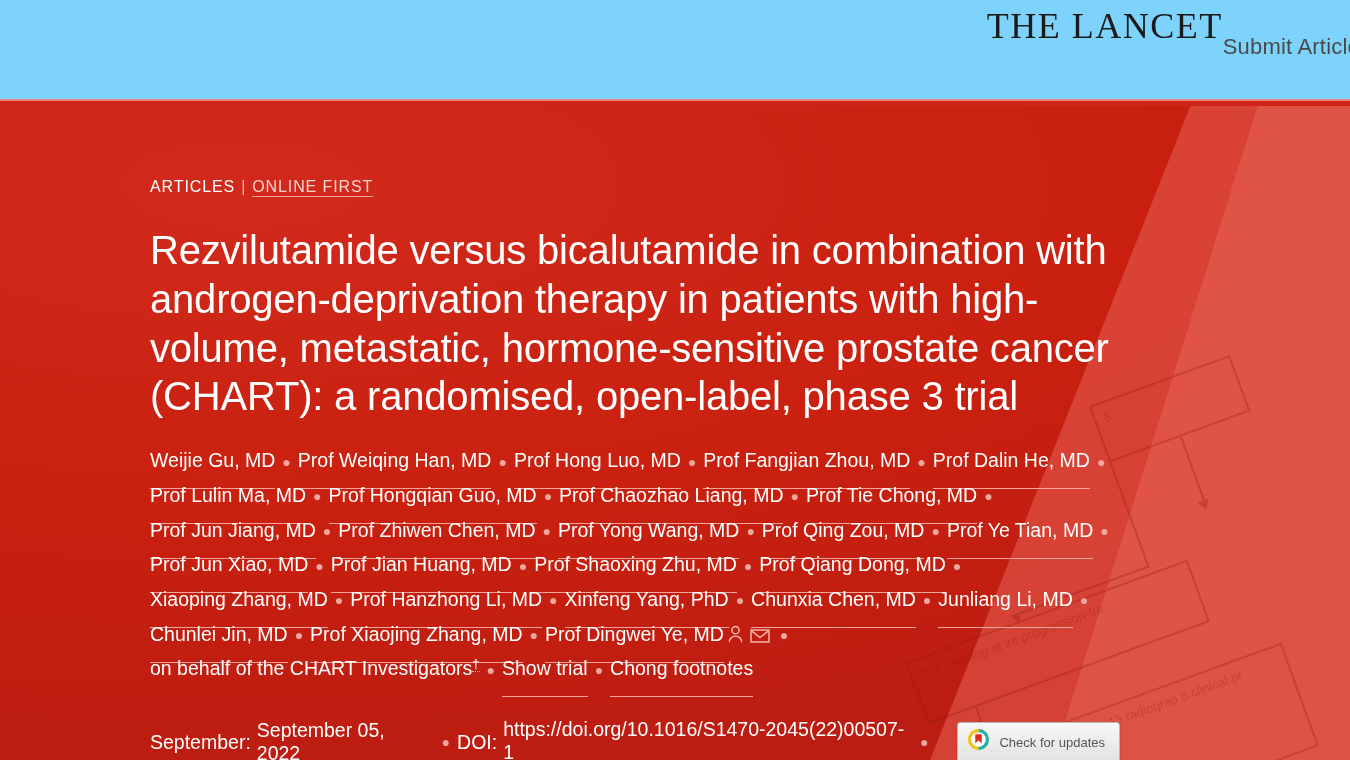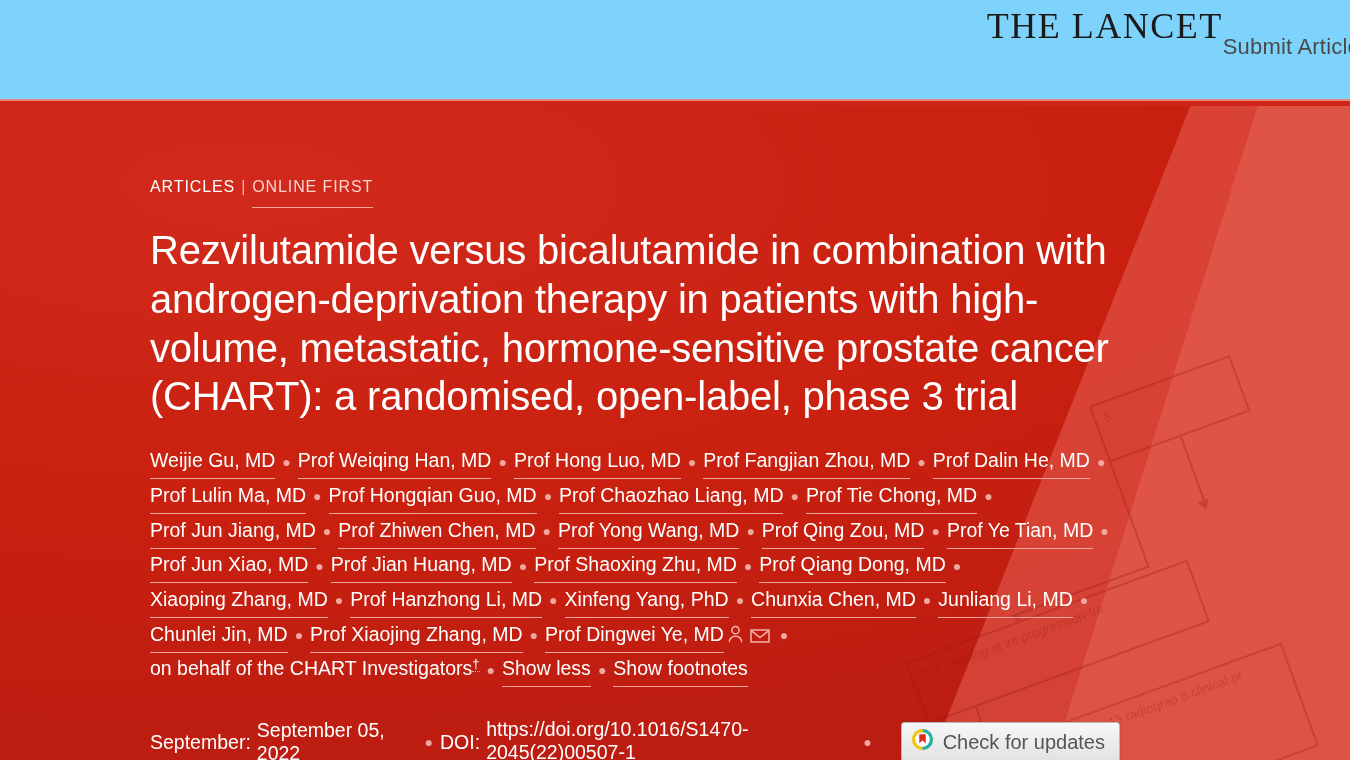--- a/index.html
+++ b/index.html
@@ -142,21 +142,21 @@
   .kicker {
     font-size: 16px;
     letter-spacing: .9px;
     color: #ffffff;
     margin-bottom: 30px;
   }
   .kicker .sep { color: #f0b3ad; margin: 0 6px; }
   .kicker .online-first {
     color: #fbd3cf;
     border-bottom: 1px solid #f0a79f;
-    padding-bottom: 12px;
+    padding-bottom: 1px;
     cursor: pointer;
   }
 
   .article-title {
     font-size: 40px;
     line-height: 1.22;
     font-weight: 400;
     color: #ffffff;
     letter-spacing: -0.2px;
     max-width: 1100px;
@@ -167,21 +167,21 @@
   .authors {
     max-width: 1060px;
     line-height: 1.78;
     font-size: 19.5px;
   }
   .author {
     color: #ffffff;
     border-bottom: 1px solid #f3a59d;
     text-decoration: none;
     cursor: pointer;
-    padding-bottom: 7px;
+    padding-bottom: 17px;
     white-space: nowrap;
     margin-top: 16px;
   }
   .dot {
     display: inline-block;
     color: #f0a79f;
     margin: 0 7px;
     font-size: 14px;
     vertical-align: middle;
   }
@@ -228,21 +228,21 @@
     gap: 9px;
     background: linear-gradient(#f7f7f7, #e2e2e2);
     border: 1px solid #b9b9b9;
     border-radius: 3px;
     padding: 5px 14px 5px 9px;
     margin-left: 22px;
     cursor: pointer;
     box-shadow: 0 1px 2px rgba(0,0,0,.25);
   }
   .crossmark-label {
-    font-size: 20px;
+    font-size: 13px;
     color: #555555;
     white-space: nowrap;
   }
 </style>
 </head>
 <body>
 
 <header class="site-header">
   <div class="brand">
     <span class="brand-lancet">THE LANCET</span>
@@ -281,21 +281,21 @@
 
     <h1 class="article-title">Rezvilutamide versus bicalutamide in combination with androgen-deprivation therapy in patients with high-volume, metastatic, hormone-sensitive prostate cancer (CHART): a randomised, open-label, phase 3 trial</h1>
 
     <div class="authors">
       <span id="author-slots"><a class="author">Weijie Gu, MD</a><span class="dot">●</span><a class="author">Prof Weiqing Han, MD</a><span class="dot">●</span><a class="author">Prof Hong Luo, MD</a><span class="dot">●</span><a class="author">Prof Fangjian Zhou, MD</a><span class="dot">●</span><a class="author">Prof Dalin He, MD</a><span class="dot">●</span><a class="author">Prof Lulin Ma, MD</a><span class="dot">●</span><a class="author">Prof Hongqian Guo, MD</a><span class="dot">●</span><a class="author">Prof Chaozhao Liang, MD</a><span class="dot">●</span><a class="author">Prof Tie Chong, MD</a><span class="dot">●</span><a class="author">Prof Jun Jiang, MD</a><span class="dot">●</span><a class="author">Prof Zhiwen Chen, MD</a><span class="dot">●</span><a class="author">Prof Yong Wang, MD</a><span class="dot">●</span><a class="author">Prof Qing Zou, MD</a><span class="dot">●</span><a class="author">Prof Ye Tian, MD</a><span class="dot">●</span><a class="author">Prof Jun Xiao, MD</a><span class="dot">●</span><a class="author">Prof Jian Huang, MD</a><span class="dot">●</span><a class="author">Prof Shaoxing Zhu, MD</a><span class="dot">●</span><a class="author">Prof Qiang Dong, MD</a><span class="dot">●</span><a class="author">Xiaoping Zhang, MD</a><span class="dot">●</span><a class="author">Prof Hanzhong Li, MD</a><span class="dot">●</span><a class="author">Xinfeng Yang, PhD</a><span class="dot">●</span><a class="author">Chunxia Chen, MD</a><span class="dot">●</span><a class="author">Junliang Li, MD</a><span class="dot">●</span><a class="author">Chunlei Jin, MD</a><span class="dot">●</span><a class="author">Prof Xiaojing Zhang, MD</a><span class="dot">●</span></span><a class="author">Prof Dingwei Ye, MD</a><span class="icon-btn"><svg width="17" height="19" viewBox="0 0 17 19">
             <circle cx="8.5" cy="5.2" r="3.6" fill="none" stroke="#f6b3ab" stroke-width="1.5"></circle>
             <path d="M2.2 17.2c0-3.6 2.9-6 6.3-6s6.3 2.4 6.3 6" fill="none" stroke="#f6b3ab" stroke-width="1.5"></path>
           </svg></span><span class="icon-btn"><svg width="20" height="16" viewBox="0 0 20 16">
             <rect x="1" y="2" width="18" height="12" fill="none" stroke="#f6b3ab" stroke-width="1.5"></rect>
             <path d="M1.6 2.8 L10 9.6 L18.4 2.8" fill="none" stroke="#f6b3ab" stroke-width="1.5"></path>
-          </svg></span><span class="dot">●</span><span class="plain">on behalf of the CHART Investigators</span><span class="dagger">†</span><span class="dot">●</span><a class="author">Show less</a><span class="dot">●</span><a class="author">Show footnotes</a>
+          </svg></span><span class="dot">●</span><span class="plain">on behalf of the CHART Investigators</span><span class="dagger">†</span><span class="dot">●</span><a class="author">Show trial</a><span class="dot">●</span><a class="author">Chong footnotes</a>
     </div>
 
     <div class="meta">
       <span class="label">September:</span>
       <span class="value">September 05, 2022</span>
       <span class="dot">●</span>
       <span class="label">DOI:</span>
       <a class="doi-link">https://doi.org/10.1016/S1470-2045(22)00507-1</a>
       <span class="dot">●</span>
       <span class="crossmark">

